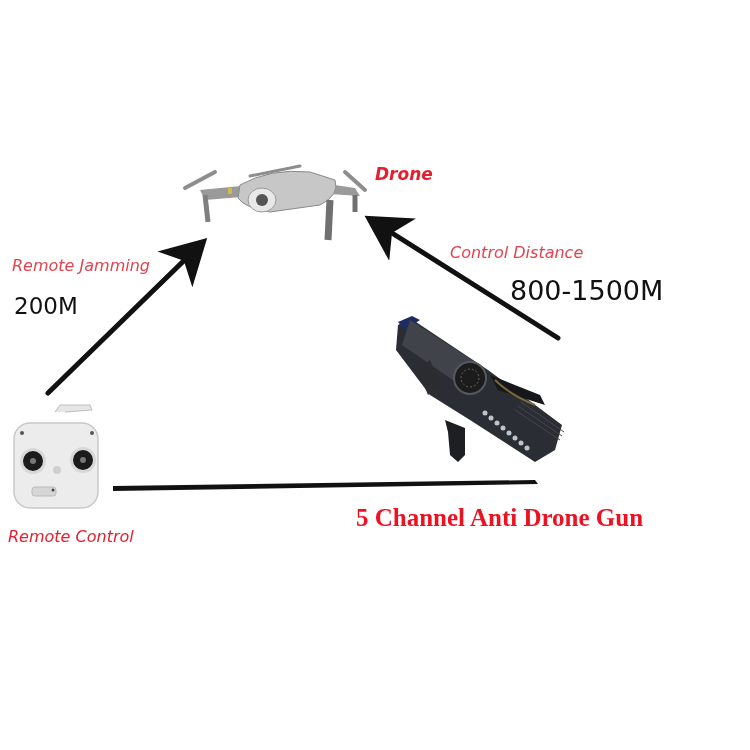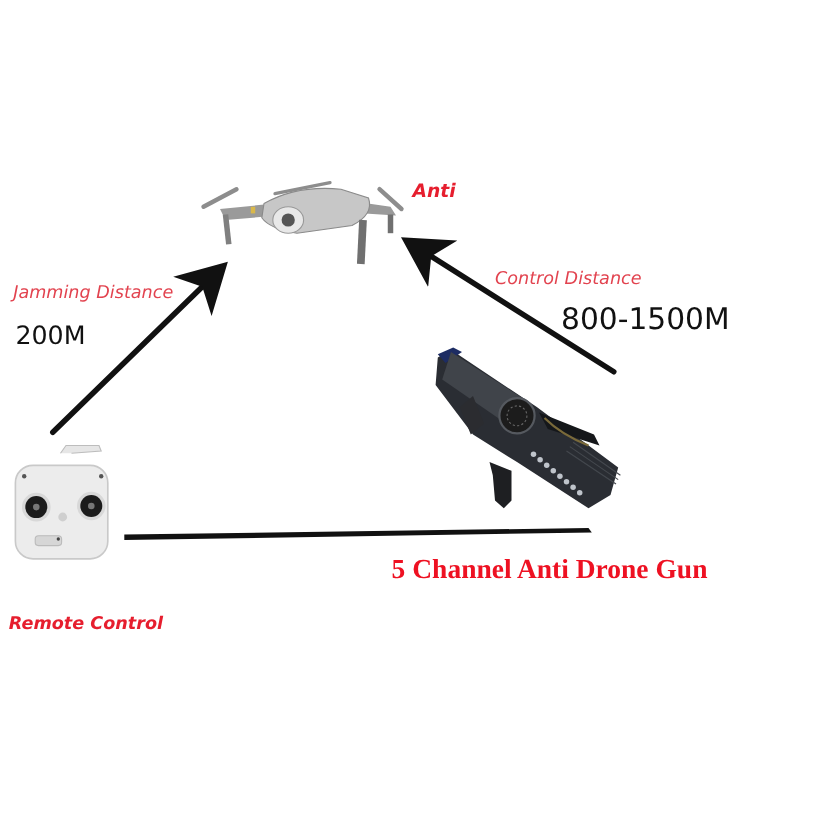--- a/index.html
+++ b/index.html
@@ -79,23 +79,23 @@
       <line x1="518" y1="406" x2="562" y2="436"></line>
       <line x1="521" y1="402" x2="564" y2="432"></line>
     </g>
   </g>
 
   <line x1="48" y1="393" x2="200" y2="245" stroke="#111" stroke-width="5" stroke-linecap="round" marker-end="url(#arrowhead)"></line>
   <line x1="558" y1="338" x2="373" y2="221" stroke="#111" stroke-width="5" stroke-linecap="round" marker-end="url(#arrowhead)"></line>
   <path d="M113 486 L535 480 L538 484 L113 491 Z" fill="#111"></path>
 </svg>
 
-<div class="abs label-red-italic" style="left:375px; top:164px; font-size:17px; font-weight:bold; color:#e61e2e;">Anti</div>
+<div class="abs label-red-italic" style="left:375px; top:164px; font-size:17px; font-weight:bold; color:#e61e2e;">Drone</div>
 
-<div class="abs label-red-italic" style="left:12px; top:256px; font-size:16px;">Jamming Distance</div>
+<div class="abs label-red-italic" style="left:12px; top:256px; font-size:16px;">Remote Jamming</div>
 <div class="abs label-black" style="left:14px; top:293px; font-size:23px;">200M</div>
 
 <div class="abs label-red-italic" style="left:450px; top:243px; font-size:16px;">Control Distance</div>
 <div class="abs label-black" style="left:510px; top:275px; font-size:27px;">800-1500M</div>
 
-<div class="abs label-red-italic" style="left:8px; top:557px; font-size:16px; font-weight:bold; color:#e61e2e;">Remote Control</div>
+<div class="abs label-red-italic" style="left:8px; top:527px; font-size:16px; font-weight:normal; color:#e61e2e;">Remote Control</div>
 
 <div class="abs title-red" style="left:356px; top:504px; font-size:25px;">5 Channel Anti Drone Gun</div>
 
 </body></html>

